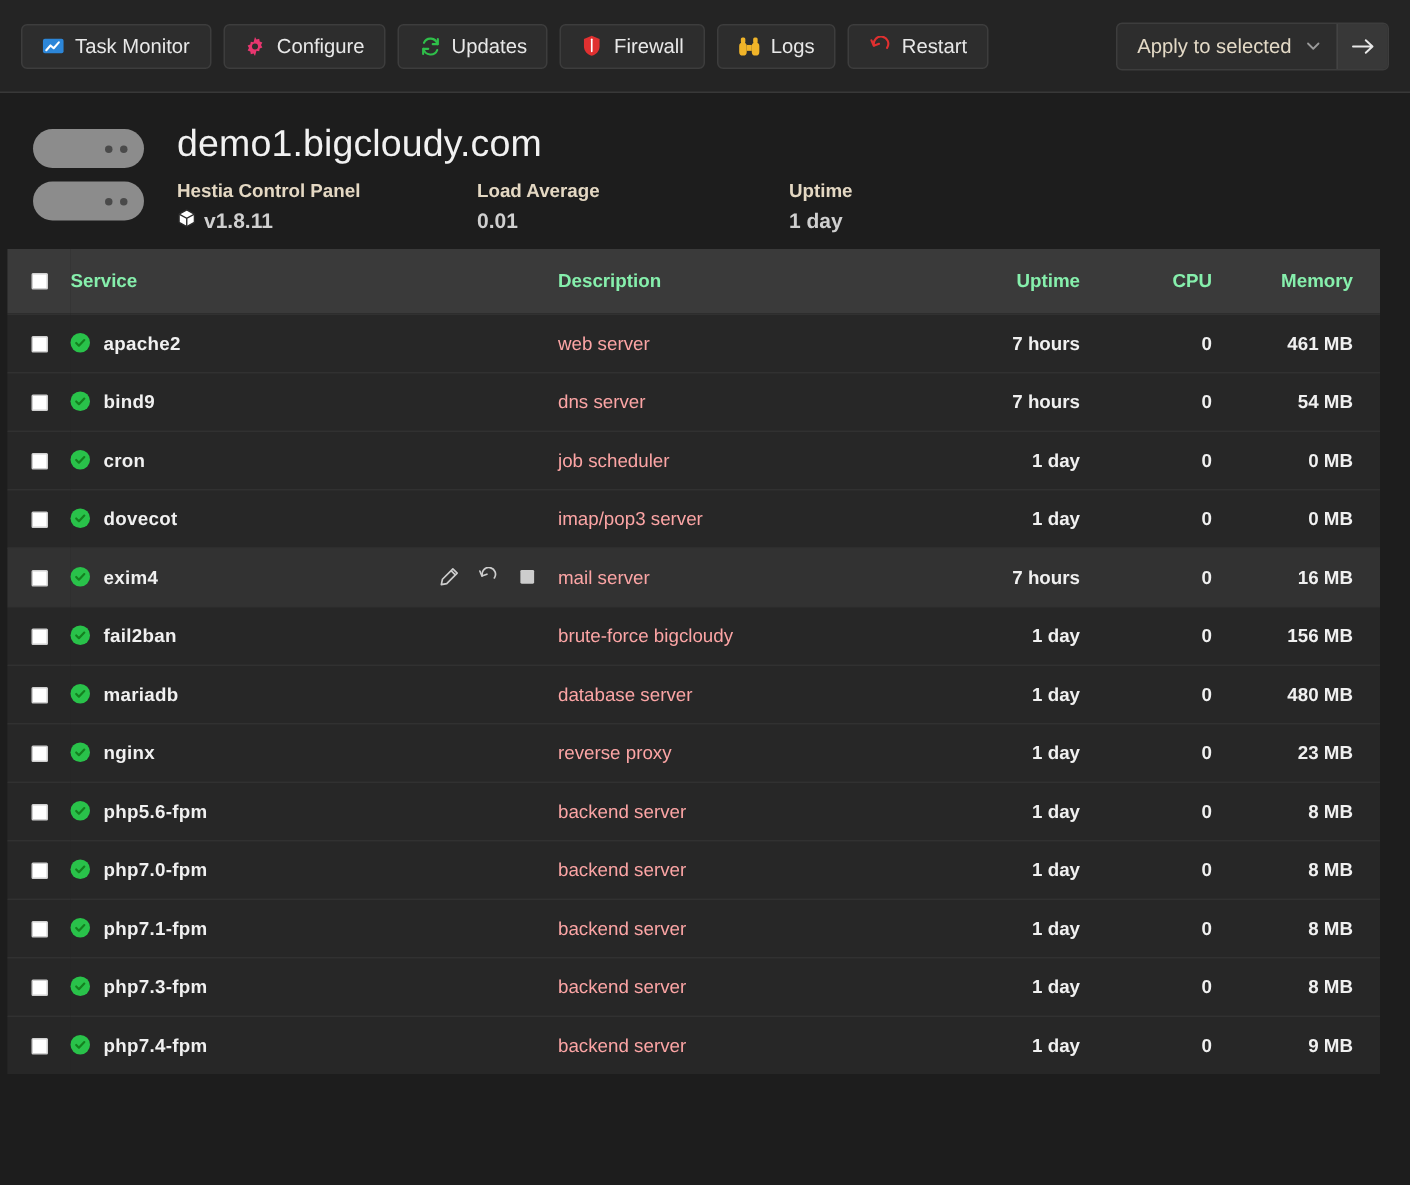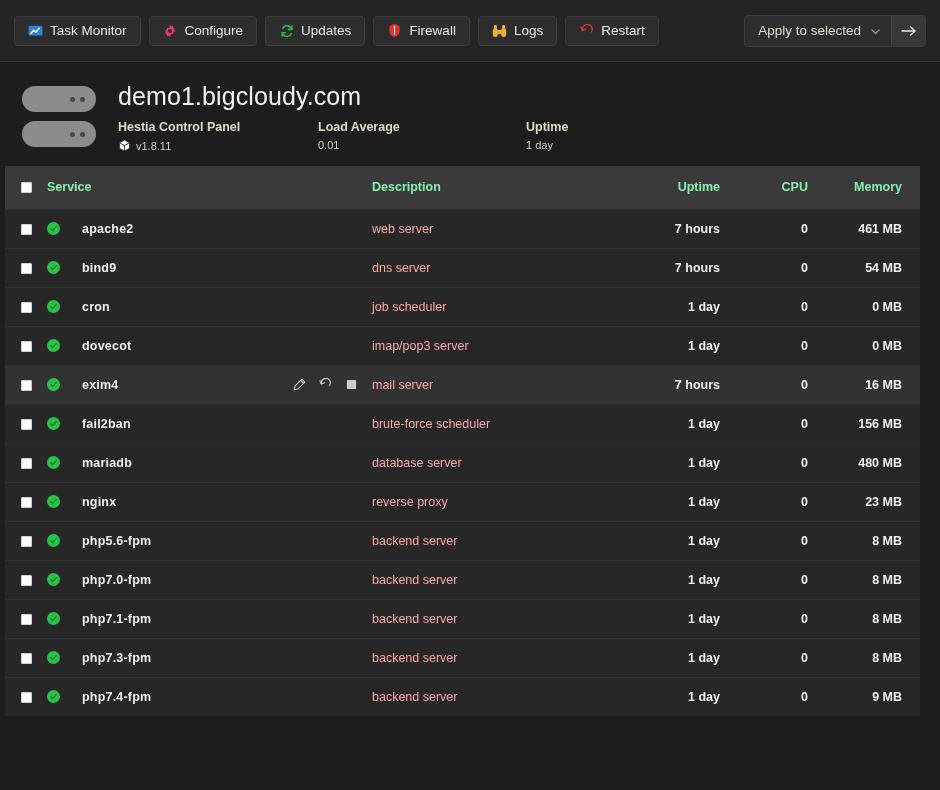--- a/index.html
+++ b/index.html
@@ -113,26 +113,27 @@
   .meta.la { width: 208px; }
   .meta.up { width: 150px; }
   .mlabel {
     font-size: 12.5px;
     font-weight: bold;
     color: #e4d8c3;
     margin-bottom: 5px;
     white-space: nowrap;
   }
   .mval {
-    font-size: 11px;
+    font-size: 14px;
     color: #cfcfcf;
     display: flex;
     align-items: center;
     gap: 5px;
     white-space: nowrap;
+    font-weight: bold;
   }
 
   
   .tablewrap {
     margin: 6px 0 0 5px;
     width: 915px;
     background: #272727;
   }
   table { width: 100%; border-collapse: collapse; table-layout: fixed; }
   thead tr { background: #3a3a3a; }
@@ -158,21 +159,21 @@
 
   .cb {
     display: inline-block;
     width: 11px; height: 11px;
     background: #ffffff;
     border: 1px solid #d0d0d0;
     border-radius: 1px;
     cursor: pointer;
     vertical-align: middle;
   }
-  .svccell { display: flex; align-items: center; gap: 22px; }
+  .svccell { display: flex; align-items: center; gap: 9px; }
   .dot {
     width: 13px; height: 13px;
     border-radius: 50%;
     background: #29c24a;
     display: inline-flex;
     align-items: center;
     justify-content: center;
     flex: 0 0 auto;
   }
   .svcname { font-weight: bold; color: #f0f0f0; letter-spacing: .2px; }
@@ -425,21 +426,21 @@
           <td class="c-svc">
             <span class="svccell">
               <span class="dot">
                 <svg width="9" height="9" viewBox="0 0 10 10">
                   <path d="M2 5.2l2 2L8 3" stroke="#14801f" stroke-width="1.6" fill="none" stroke-linecap="round" stroke-linejoin="round"></path>
                 </svg>
               </span>
               <span class="svcname">fail2ban</span>
             </span>
           </td>
-          <td class="c-desc desc">brute-force scheduler</td>
+          <td class="c-desc desc">brute-force bigcloudy</td>
           <td class="c-up num" style="text-align: right; padding-right: 14px;">1 day</td>
           <td class="c-cpu num" style="text-align: right; padding-right: 16px;">0</td>
           <td class="c-mem num" style="text-align: right; padding-right: 18px;">156 MB</td>
         </tr>
         <tr>
           <td class="c-check" style="text-align: center;"><span class="cb"></span></td>
           <td class="c-svc">
             <span class="svccell">
               <span class="dot">
                 <svg width="9" height="9" viewBox="0 0 10 10">

